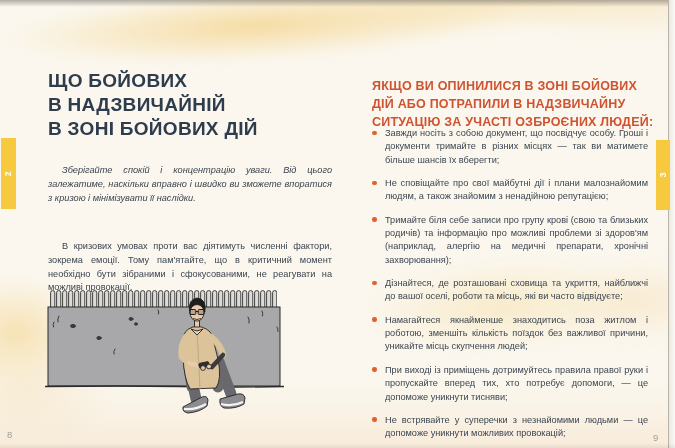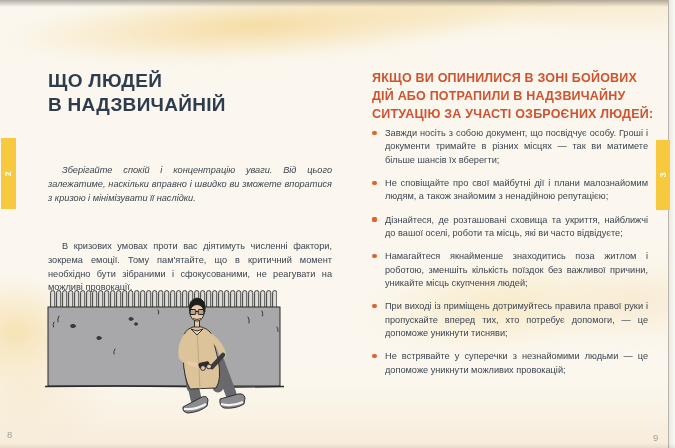--- a/index.html
+++ b/index.html
@@ -59,21 +59,21 @@
     color:#2e3d4e;font-size:19px;font-weight:bold;line-height:24px;letter-spacing:.3px;}
   .para{position:absolute;left:48px;width:284px;color:#3b4550;
     font-size:9.2px;line-height:1.5;text-align:justify;text-indent:14px;margin:0;}
   .para-1{top:164px;font-style:italic;}
   .para-2{top:212px;margin-top:28px;}
   .pagenum{position:absolute;color:#9ba19e;font-size:9.5px;}
   .pagenum-left{left:7px;top:429px;}
   .pagenum-right{left:653px;top:432px;}
   .illustration{position:absolute;left:40px;top:285px;width:252px;height:140px;}
   
-  .page-right-heading{position:absolute;left:372px;top:69px;width:282px;
+  .page-right-heading{position:absolute;left:372px;top:77px;width:282px;
     color:#cf5330;font-size:12.5px;font-weight:bold;line-height:1.45;letter-spacing:.2px;margin:0;}
   .bullet-list{position:absolute;left:372px;top:127px;width:276px;
     list-style:none;margin:0;padding:0;}
   .bullet-item{position:relative;padding-left:13px;margin-bottom:10px;
     color:#3b4550;font-size:9.2px;line-height:1.45;text-align:justify;}
   .bullet-item .dot{position:absolute;left:0;top:3.5px;width:4.5px;height:4.5px;
     border-radius:50%;background:#e0612e;}
 </style>
 </head>
 <body>
@@ -90,22 +90,23 @@
   <div class="edge-right-strip"></div>
   <div class="edge-right-line"></div>
   <div class="edge-bottom"></div>
 
   <section>
     <div class="tab tab-left">
       <span>2</span>
     </div>
 
     <h1 class="page-left-title">
-      <div>ЩО ЛЮДЕЙ</div>
+      <div>ЩО БОЙОВИХ</div>
       <div>В НАДЗВИЧАЙНІЙ</div>
+      <div>В ЗОНІ БОЙОВИХ ДІЙ</div>
     </h1>
 
     <p class="para para-1">Зберігайте спокій і концентрацію уваги. Від цього залежатиме, наскільки вправно і швидко ви зможете впоратися з кризою і мінімізувати її наслідки.</p>
     <p class="para para-2">В кризових умовах проти вас діятимуть численні фактори, зокрема емоції. Тому пам'ятайте, що в критичний момент необхідно бути зібраними і сфокусованими, не реагувати на можливі провокації.</p>
 
     <div class="illustration">
       <svg width="252" height="140" viewBox="0 0 252 140" xmlns="http://www.w3.org/2000/svg">
         <defs>
           <pattern id="pickets" x="10" y="5" width="6" height="20" patternUnits="userSpaceOnUse">
             <rect x="0.6" y="0.6" width="4.2" height="24" rx="2" fill="#dbdbd8" stroke="#2b2b2b" stroke-width="0.9"></rect>
@@ -180,21 +181,21 @@
   <section>
     <div class="tab tab-right">
       <span>3</span>
     </div>
 
     <h2 class="page-right-heading">ЯКЩО ВИ ОПИНИЛИСЯ В ЗОНІ БОЙОВИХ ДІЙ АБО ПОТРАПИЛИ В НАДЗВИЧАЙНУ СИТУАЦІЮ ЗА УЧАСТІ ОЗБРОЄНИХ ЛЮДЕЙ:</h2>
 
     <ul class="bullet-list">
         <li class="bullet-item"><span class="dot"></span><span>Завжди носіть з собою документ, що посвідчує особу. Гроші і документи тримайте в різних місцях — так ви матимете більше шансів їх вберегти;</span></li>
         <li class="bullet-item"><span class="dot"></span><span>Не сповіщайте про свої майбутні дії і плани малознайомим людям, а також знайомим з ненадійною репутацією;</span></li>
-        <li class="bullet-item"><span class="dot"></span></li>
+        <li class="bullet-item"><span class="dot"></span><span>Тримайте біля себе записи про групу крові (свою та близьких родичів) та інформацію про можливі проблеми зі здоров'ям (наприклад, алергію на медичні препарати, хронічні захворювання);</span></li>
         <li class="bullet-item"><span class="dot"></span><span>Дізнайтеся, де розташовані сховища та укриття, найближчі до вашої оселі, роботи та місць, які ви часто відвідуєте;</span></li>
         <li class="bullet-item"><span class="dot"></span><span>Намагайтеся якнайменше знаходитись поза житлом і роботою, зменшіть кількість поїздок без важливої причини, уникайте місць скупчення людей;</span></li>
         <li class="bullet-item"><span class="dot"></span><span>При виході із приміщень дотримуйтесь правила правої руки і пропускайте вперед тих, хто потребує допомоги, — це допоможе уникнути тисняви;</span></li>
         <li class="bullet-item"><span class="dot"></span><span>Не встрявайте у суперечки з незнайомими людьми — це допоможе уникнути можливих провокацій;</span></li>
       </ul>
 
     <div class="pagenum pagenum-right">9</div>
   </section>
 
 </div>

